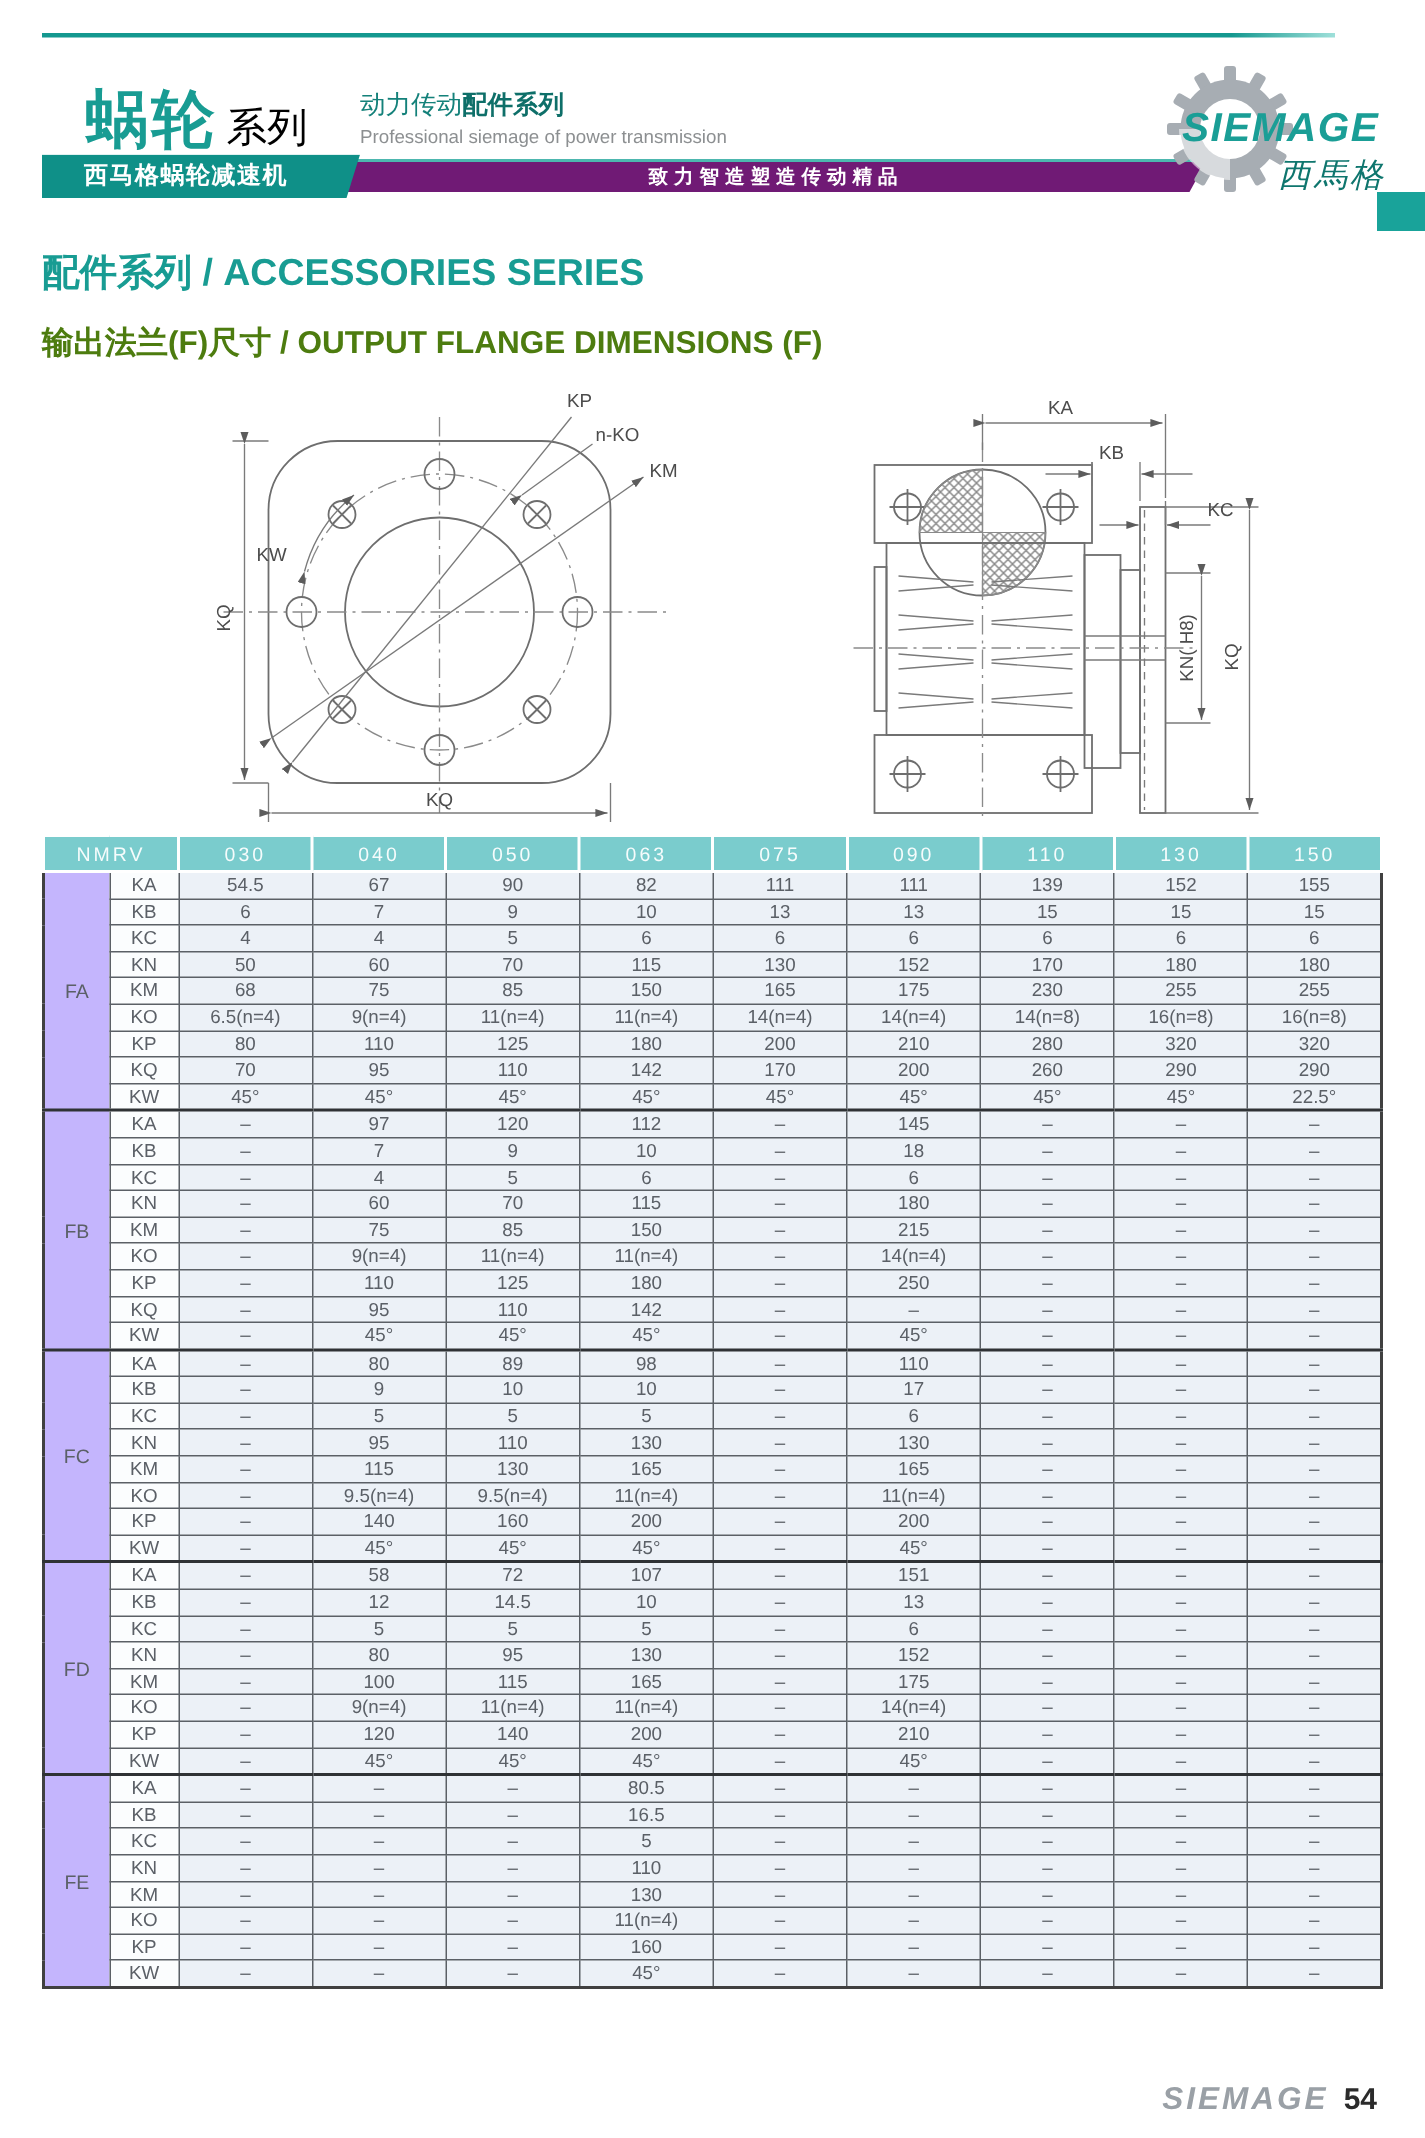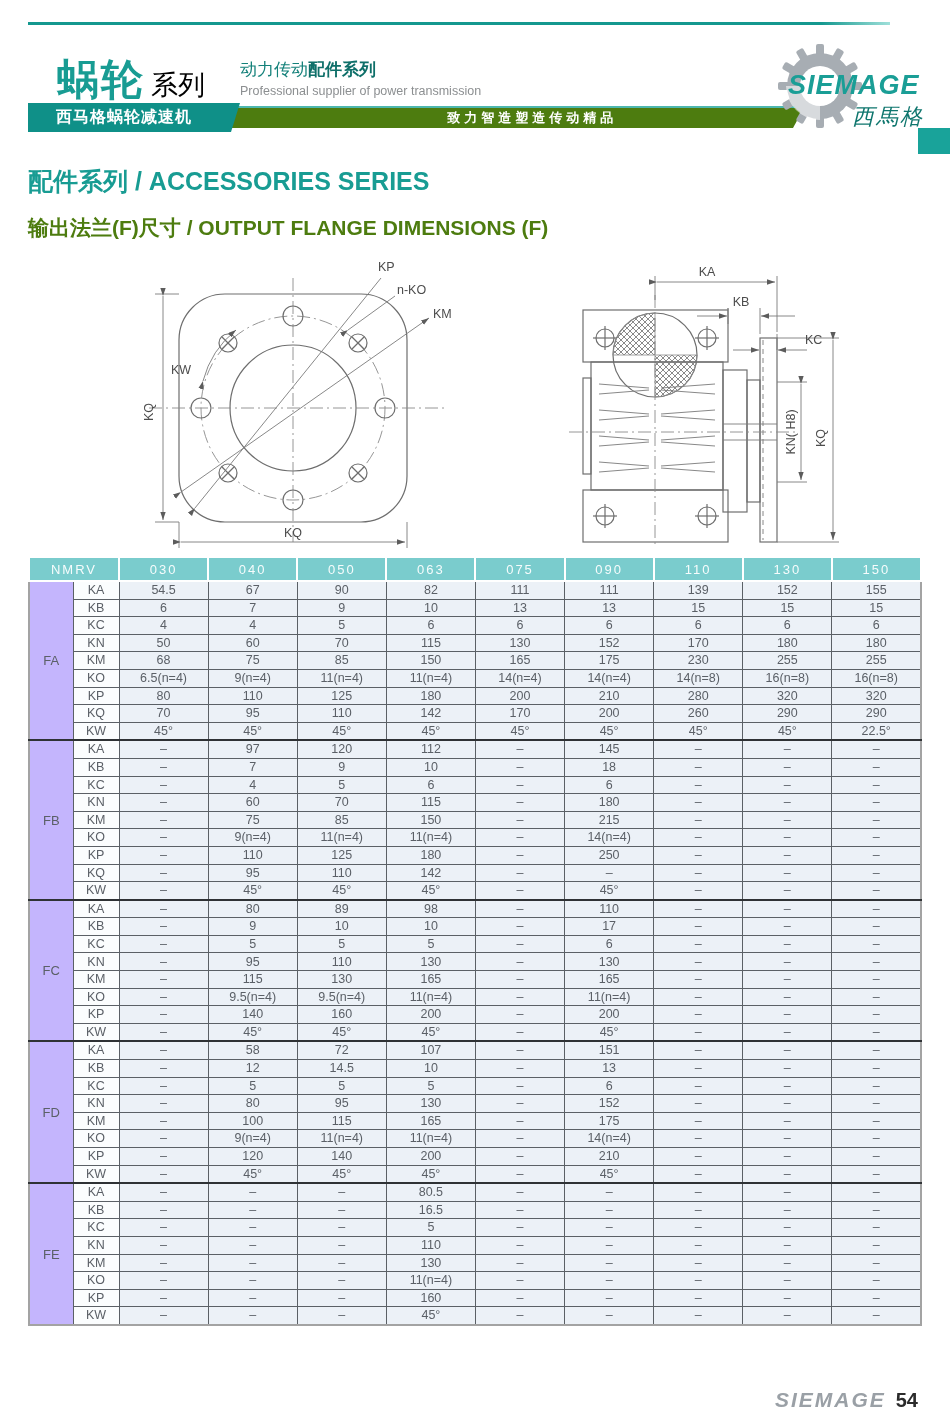--- a/index.html
+++ b/index.html
@@ -8,24 +8,24 @@
   
   .top-rule{position:absolute;left:28px;top:22px;width:862px;height:3px;
     background:linear-gradient(to right,#14988f 0%,#14988f 92%,#9fe0da 100%);}
   .series-title{position:absolute;left:28px;top:52px;white-space:nowrap;}
   .series-cn{font-size:42px;font-weight:bold;color:#189c93;letter-spacing:2px;margin-left:29px;}
   .series-suffix{font-size:27px;color:#000000;margin-left:6px;}
   .tagline{position:absolute;left:240px;top:58px;}
   .tagline-cn{font-size:17px;color:#14817a;}
   .tagline-cn b{color:#0e6f69;}
   .tagline-en{font-size:12.5px;color:#8c8f91;margin-top:3px;}
-  .teal-band{position:absolute;left:200px;top:106px;width:605px;height:22px;background:#4d7c0f;
+  .teal-band{position:absolute;left:200px;top:106px;width:605px;height:22px;background:#701a75;
     border-top:2px solid #4db7af;
     clip-path:polygon(0 0,100% 0,calc(100% - 12px) 100%,0 100%);
-    display:flex;align-items:center;justify-content:flex-end;gap:13px;padding-right:50px;box-sizing:border-box;}
+    display:flex;align-items:center;justify-content:flex-end;gap:28px;padding-right:50px;box-sizing:border-box;}
   .band-slogan{color:#ffffff;font-size:13px;font-weight:bold;letter-spacing:4px;}
   .band-url{color:#ffffff;font-size:14px;font-weight:bold;font-style:italic;margin-top:44px;}
   .dark-banner{position:absolute;left:28px;top:103px;width:212px;height:29px;background:#0f9088;
     clip-path:polygon(0 0,100% 0,calc(100% - 9px) 100%,0 100%);
     display:flex;align-items:center;padding-left:28px;box-sizing:border-box;}
   .dark-banner span{color:#ffffff;font-size:16px;font-weight:bold;letter-spacing:1px;}
   .logo-wrap{position:absolute;left:770px;top:40px;width:180px;height:100px;}
   .logo-gear{position:absolute;left:6px;top:2px;}
   .logo-text{position:absolute;left:18px;top:30px;font-size:27px;font-weight:bold;font-style:italic;
     color:#1a9e96;letter-spacing:1px;}
@@ -39,21 +39,21 @@
   
   .drawing{position:absolute;}
   .drawing svg text{font-family:"Liberation Sans",sans-serif;font-size:12.5px;fill:#4c4c4c;}
   .dwg-line{stroke:#6e6e6e;stroke-width:1.2;fill:none;}
   .dwg-thin{stroke:#7a7a7a;stroke-width:0.9;fill:none;}
   .dwg-cl{stroke:#8a8a8a;stroke-width:0.9;fill:none;stroke-dasharray:13 4 2 4;}
 
   
   .table-wrap{position:absolute;left:28px;top:556px;width:894px;}
   table.dim{border-collapse:collapse;width:894px;table-layout:fixed;
-    font-size:12.5px;color:#5b6067;border:2px solid #a3a3a3;}
+    font-size:12.5px;color:#5b6067;border:2px solid #404040;}
   table.dim col.c-group{width:44px;} table.dim col.c-label{width:46px;}
   table.dim thead th{background:#7acccd;color:#f6fcfc;font-weight:normal;letter-spacing:2px;
     border:2px solid #ffffff;height:20px;font-size:13px;}
   table.dim td{border:1px solid #5b6066;text-align:center;height:16.6px;padding:0 1px;line-height:1;}
   td.data-cell{background:#ecf1f7;}
   td.label-cell{background:#fbfdfe;}
   td.group-cell{background:#c4b5fd;font-size:13px;}
   tr.group-start td{border-top:2px solid #2f3235;}
 
   
@@ -65,21 +65,21 @@
 <body>
 
 <div class="top-rule"></div>
 
 <div class="series-title">
   <span class="series-cn">蜗轮</span><span class="series-suffix">系列</span>
 </div>
 
 <div class="tagline">
   <div class="tagline-cn"><span>动力传动</span><b>配件系列</b></div>
-  <div class="tagline-en">Professional supplier of power transmission</div>
+  <div class="tagline-en">Professional siemage of power transmission</div>
 </div>
 
 <div class="teal-band">
   <span class="band-slogan">致力智造塑造传动精品</span>
   <span class="band-url">www.siemage.com</span>
 </div>
 
 <div class="dark-banner">
   <span>西马格蜗轮减速机</span>
 </div>

